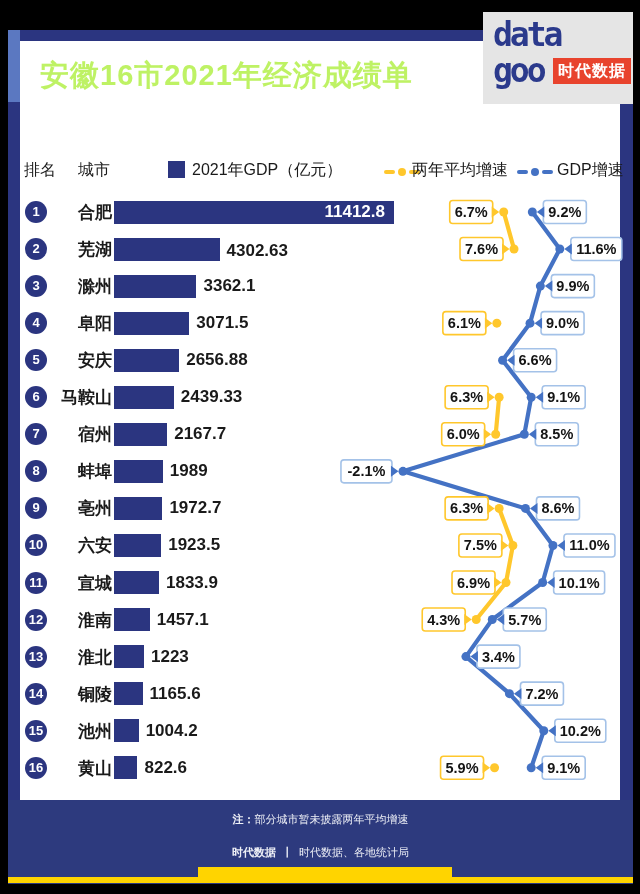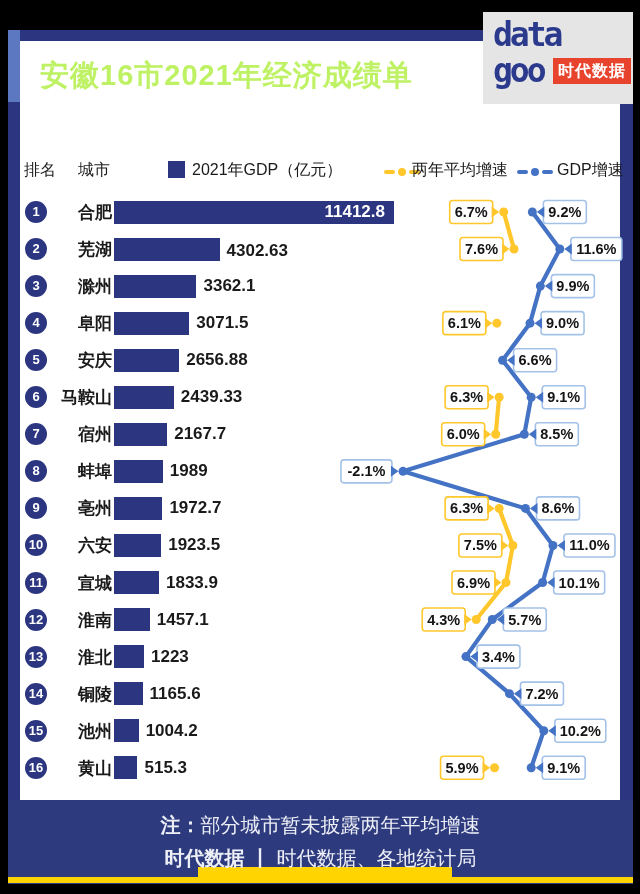--- a/index.html
+++ b/index.html
@@ -30,21 +30,21 @@
   .lg-yellow{left:384px;}
   .lg-blue{left:517px;}
   .legend-dash{width:11px;height:4px;border-radius:2px;}
   .legend-dot{width:8px;height:8px;border-radius:50%;}
   .rank-badge{position:absolute;width:22px;height:22px;border-radius:50%;background:#2B3580;color:#fff;font-size:13px;font-weight:bold;text-align:center;line-height:22px;}
   .city-label{position:absolute;left:38px;width:74px;text-align:right;font-size:17px;font-weight:bold;color:#1a1a1a;white-space:nowrap;}
   .gdp-bar{position:absolute;left:114px;height:23px;background:#2B3580;}
   .bar-value{position:absolute;font-size:17px;font-weight:bold;color:#1a1a1a;white-space:nowrap;}
   .bar-value.inside{color:#ffffff;text-align:right;}
   .chart-svg{position:absolute;left:0;top:0;width:640px;height:894px;pointer-events:none;}
-  .foot-line{position:absolute;left:8px;width:625px;text-align:center;color:#EDEFF6;font-size:20px;white-space:nowrap;}
+  .foot-line{position:absolute;left:8px;width:625px;text-align:center;color:#EDEFF6;font-size:11px;white-space:nowrap;}
   .foot-note{top:812px;}
   .foot-src{top:845px;}
   .foot-line b{font-weight:bold;}
   .src-sep{margin:0 6px;font-weight:bold;}
 </style>
 </head>
 <body>
 
 <div class="stage">
 
@@ -139,21 +139,21 @@
       <div class="city-label" style="top: 682.65px;">铜陵</div>
       <div class="gdp-bar" style="top: 682.15px; width: 28.5967px;"></div>
       <div class="bar-value" style="left: 149.597px; top: 683.65px;">1165.6</div>
       <div class="rank-badge" style="left: 25px; top: 719.7px;">15</div>
       <div class="city-label" style="top: 719.7px;">池州</div>
       <div class="gdp-bar" style="top: 719.2px; width: 24.6369px;"></div>
       <div class="bar-value" style="left: 145.637px; top: 720.7px;">1004.2</div>
       <div class="rank-badge" style="left: 25px; top: 756.75px;">16</div>
       <div class="city-label" style="top: 756.75px;">黄山</div>
       <div class="gdp-bar" style="top: 756.25px; width: 23.4887px;"></div>
-      <div class="bar-value" style="left: 144.489px; top: 757.75px;">515.3</div>
+      <div class="bar-value" style="left: 144.489px; top: 757.75px;">822.6</div>
     </div>
   <svg id="growth-svg" class="chart-svg" viewBox="0 0 640 894">
       <polyline points="503.71500000000003,212 514.02,249.05" fill="none" stroke="#FFC72C" stroke-width="4.2" stroke-linecap="round" stroke-linejoin="round"></polyline>
       <polyline points="499.135,397.25 495.7,434.29999999999995" fill="none" stroke="#FFC72C" stroke-width="4.2" stroke-linecap="round" stroke-linejoin="round"></polyline>
       <polyline points="499.135,508.4 512.875,545.45 506.005,582.5 476.235,619.55" fill="none" stroke="#FFC72C" stroke-width="4.2" stroke-linecap="round" stroke-linejoin="round"></polyline>
       <polyline points="532.34,212 559.8199999999999,249.05 540.355,286.1 530.05,323.15 502.57,360.2 531.1949999999999,397.25 524.325,434.29999999999995 402.955,471.34999999999997 525.47,508.4 552.95,545.45 542.645,582.5 492.265,619.55 465.93,656.5999999999999 509.44,693.65 543.79,730.6999999999999 531.1949999999999,767.75" fill="none" stroke="#4472C4" stroke-width="4.2" stroke-linecap="round" stroke-linejoin="round"></polyline>
       <rect x="449.71500000000003" y="200.5" width="43" height="23" rx="3" fill="#fff" stroke="#FFC72C" stroke-width="1.6"></rect>
       <polygon points="499.21500000000003,212 491.71500000000003,206.5 491.71500000000003,217.5" fill="#FFC72C"></polygon>
       <text x="471.21500000000003" y="217" text-anchor="middle" fill="#141414" font-size="14.5" font-weight="bold" font-family="&quot;Liberation Sans&quot;,&quot;DejaVu Sans&quot;,sans-serif">6.7%</text>
       <rect x="543.34" y="200.5" width="43" height="23" rx="3" fill="#fff" stroke="#A4C2E8" stroke-width="1.6"></rect>

